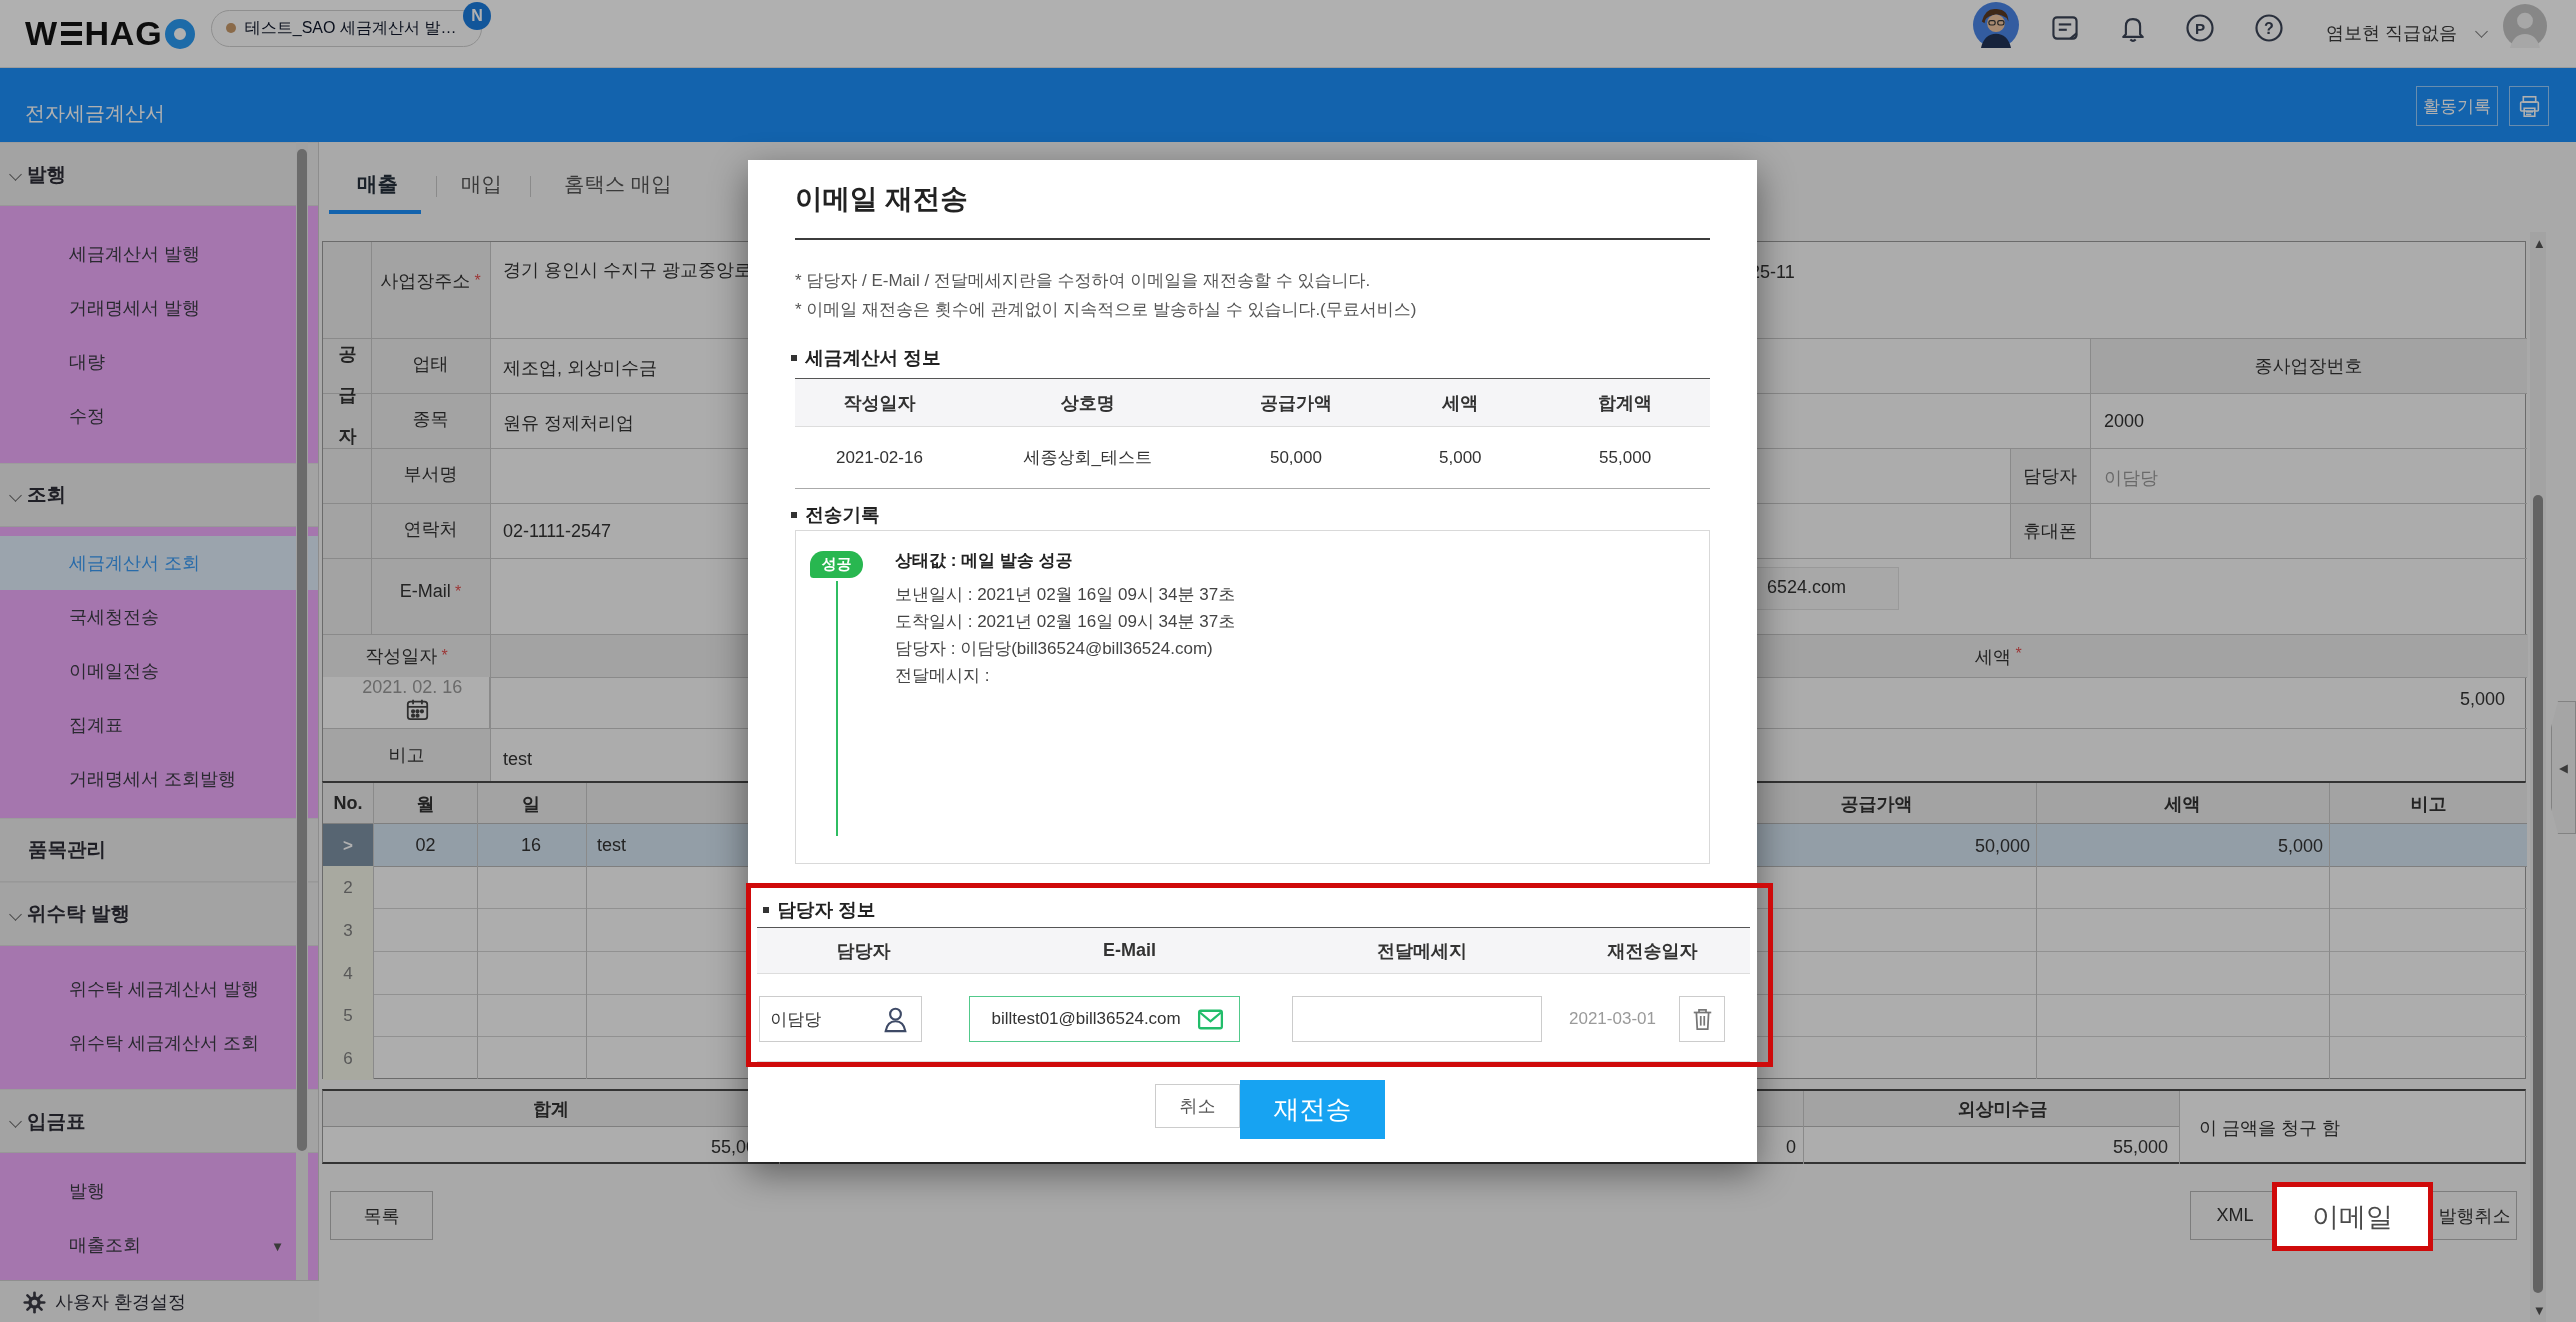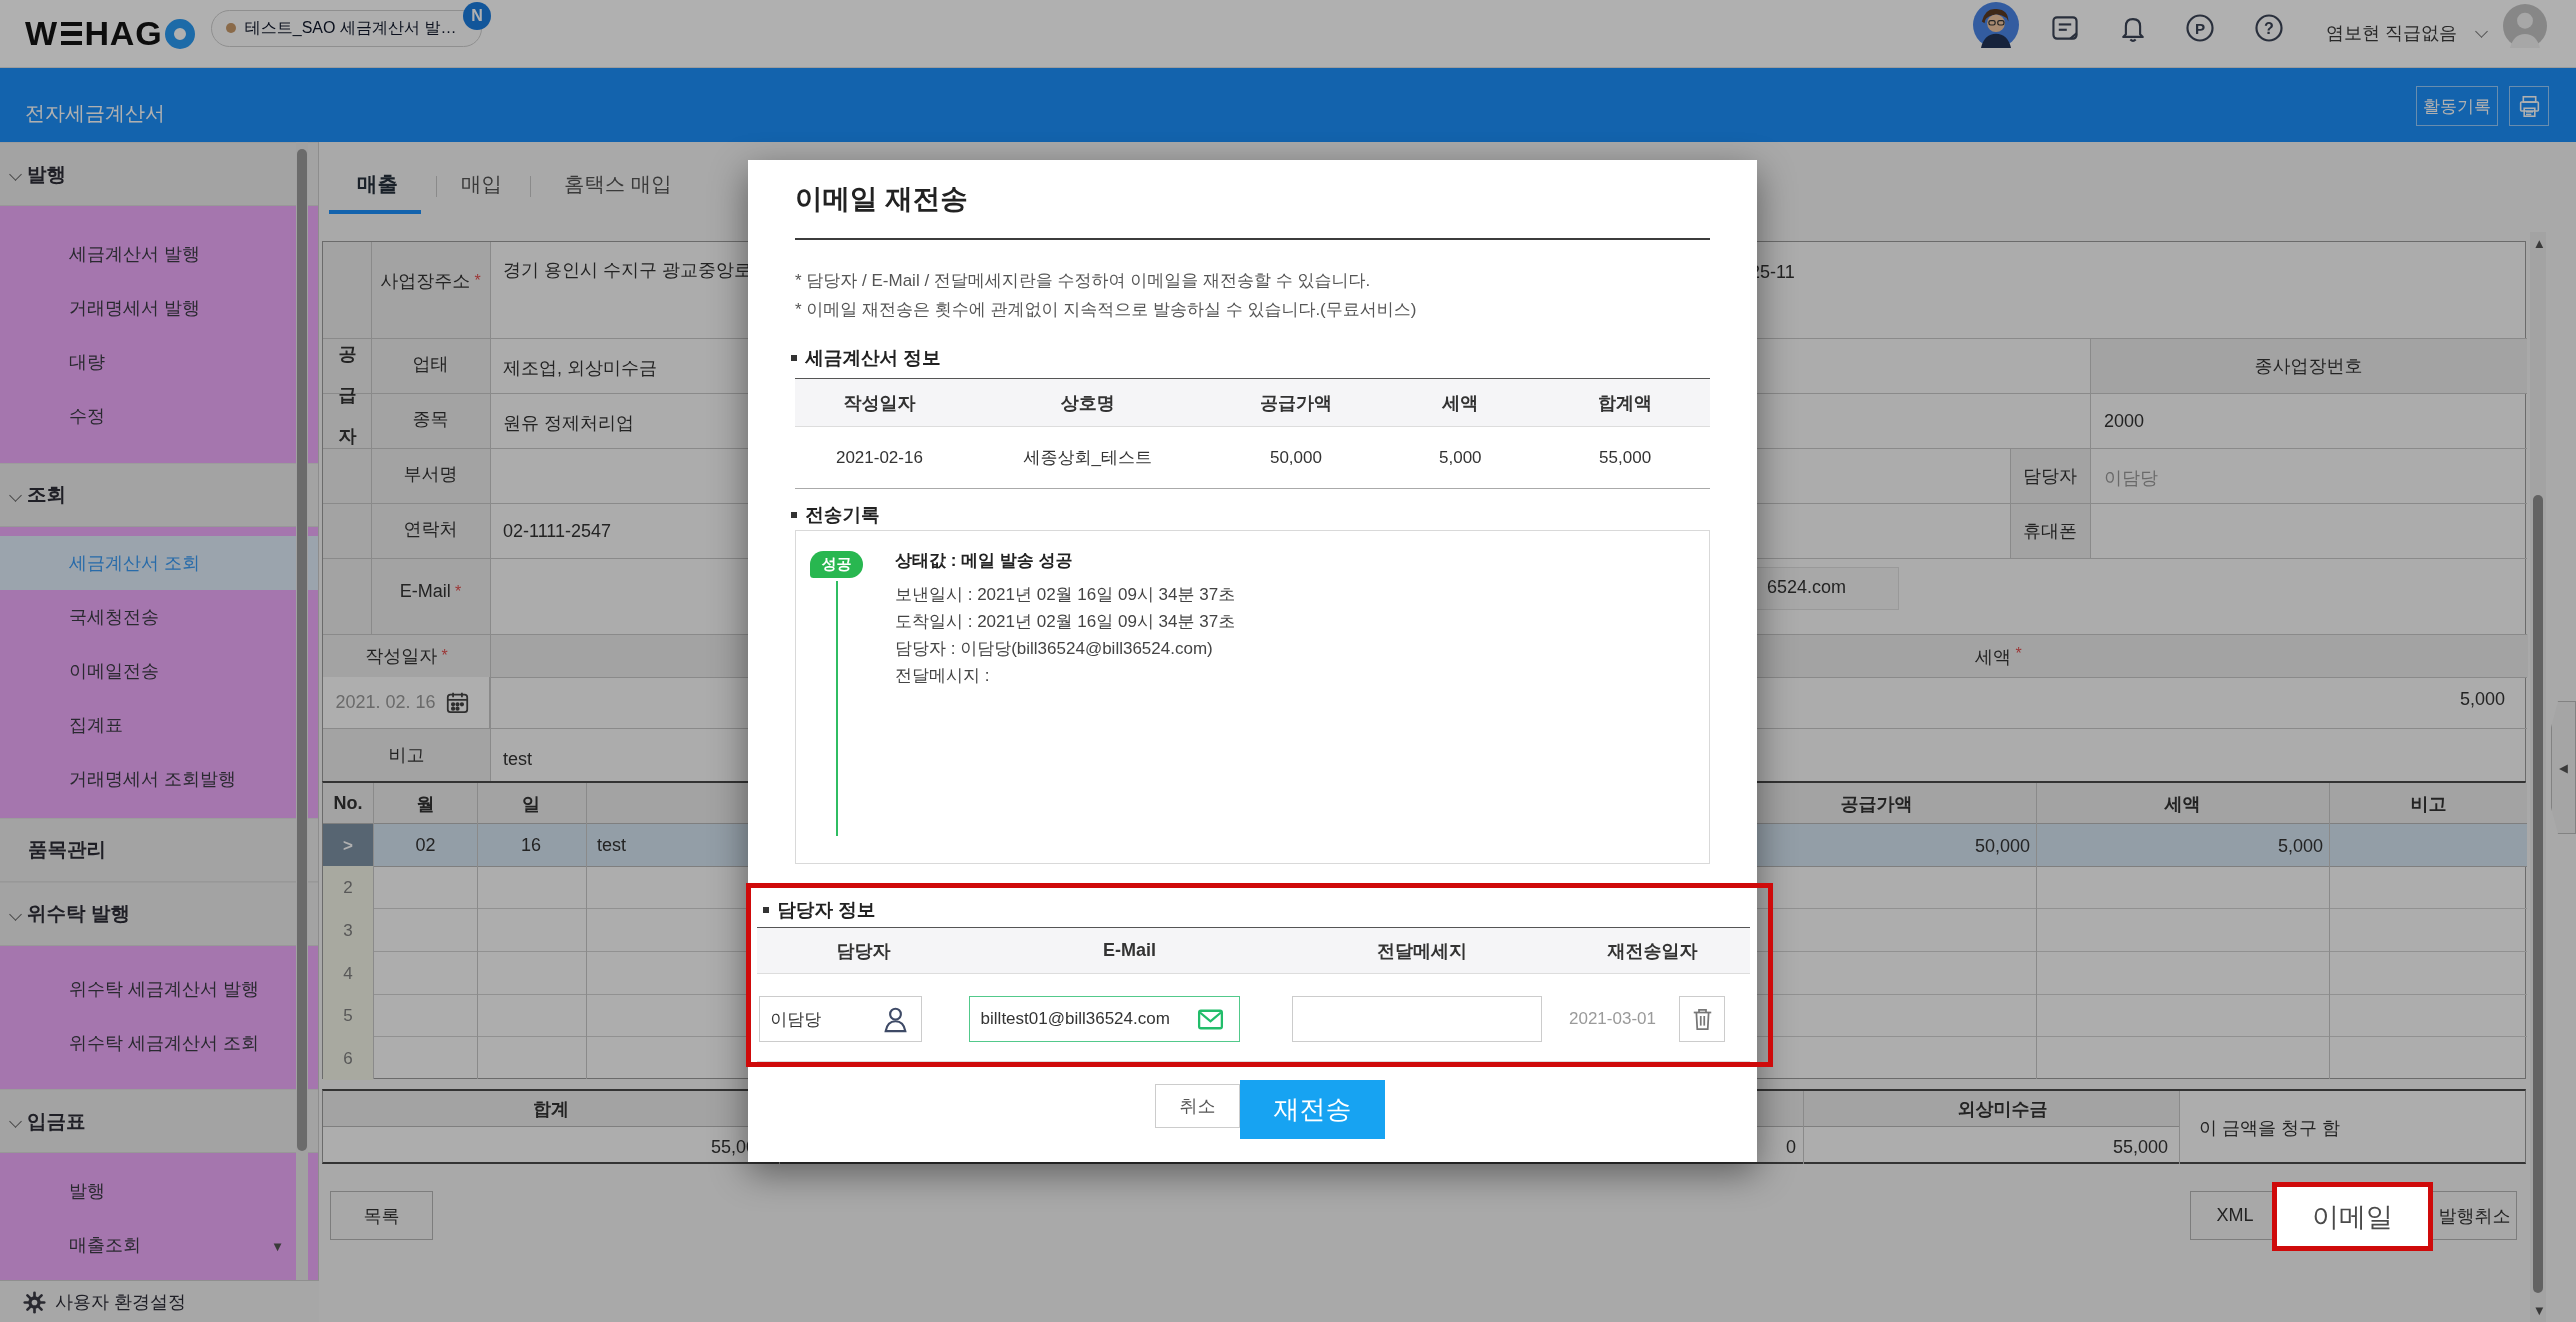--- a/index.html
+++ b/index.html
@@ -257,21 +257,21 @@
   <div class="abs lbl req fcc" style="left:48px; top:339px; width:119px;">E-Mail</div>
   <div class="abs lbl req fcc" style="left:0; top:403px; width:167px; height:21px;">작성일자</div>
   <div class="abs lbl fcc" style="left:0; top:497px; width:167px; height:32px;">비고</div>
 
   <div class="abs val" style="left:180px; top:16px;">경기 용인시 수지구 광교중앙로</div>
   <div class="abs val" style="left:180px; top:114px;">제조업, 외상미수금</div>
   <div class="abs val" style="left:180px; top:169px;">원유 정제처리업</div>
   <div class="abs val" style="left:180px; top:279px;">02-1111-2547</div>
   <div class="abs val" style="left:180px; top:507px;">test</div>
 
-  <div class="abs fc" style="left:0; top:435px; width:167px; height:51px; background:#fcfcfc; border-right:0.9px solid #c9c9c9; padding-left:12.4px;">
+  <div class="abs fc" style="left:0; top:435px; width:167px; height:51px; background:#fcfcfc; border-right:0.9px solid #c9c9c9; padding-left:12.4px;flex-direction:column;">
     <span class="val ghost">2021. 02. 16</span>
     <svg width="23" height="23" viewBox="0 0 26 26" style="margin-left:10.6px;" fill="none" stroke="#444" stroke-width="2">
       <rect x="2" y="4" width="22" height="20" rx="3"></rect>
         <line x1="2" y1="10" x2="24" y2="10"></line>
       <line x1="8" y1="2" x2="8" y2="7"></line>
         <line x1="18" y1="2" x2="18" y2="7"></line>
       <circle cx="8" cy="15" r="1.4" fill="#444"></circle>
         <circle cx="13" cy="15" r="1.4" fill="#444"></circle>
         <circle cx="18" cy="15" r="1.4" fill="#444"></circle>
       <circle cx="8" cy="20" r="1.4" fill="#444"></circle>
@@ -408,21 +408,21 @@
     </div>
   </div>
   <div class="m-input fc" style="left:10.6px; top:836px; width:163px;">
     <input style="border: none; outline: none; width: 106px; font-size: 17px; font-family: inherit; color: rgb(51, 51, 51);" value="이담당">
     <svg width="25" height="27" viewBox="0 0 28 30" fill="none" stroke="#3e4a66" stroke-width="2.4" style="margin-left:7px; cursor:pointer;">
       <circle cx="14" cy="9" r="6"></circle>
       <path d="M3 28 Q5 17 14 17 Q23 17 25 28 Z"></path>
     </svg>
   </div>
   <div class="m-input fc" style="left:221px; top:836px; width:271px; border-color:#52c98b;">
-    <input style="border: none; outline: none; width: 211px; font-size: 17px; font-family: inherit; color: rgb(51, 51, 51);" value="billtest01@bill36524.com">
+    <input style="border: none; outline: none; width: 211px; font-size: 17px; font-family: inherit; color: rgb(51, 51, 51); text-align: center;" value="billtest01@bill36524.com">
     <svg width="27" height="21" viewBox="0 0 30 24" fill="none" stroke="#22bd6a" stroke-width="2.6" style="margin-left:5.3px;">
       <rect x="2" y="2" width="26" height="20" rx="2"></rect>
       <path d="M3 4 L15 14 L27 4"></path>
     </svg>
   </div>
   <input class="m-input" style="left: 544px; top: 836px; width: 250px;" value="">
   <div class="abs ghost" style="left:821px; top:849px; font-size:17px;">2021-03-01</div>
   <div class="abs fcc" style="left:931px; top:836px; width:46px; height:46px; border:0.9px solid #ccc; cursor:pointer;">
     <svg width="21" height="23" viewBox="0 0 24 26" fill="none" stroke="#777" stroke-width="2">
       <line x1="2" y1="5" x2="22" y2="5"></line>

